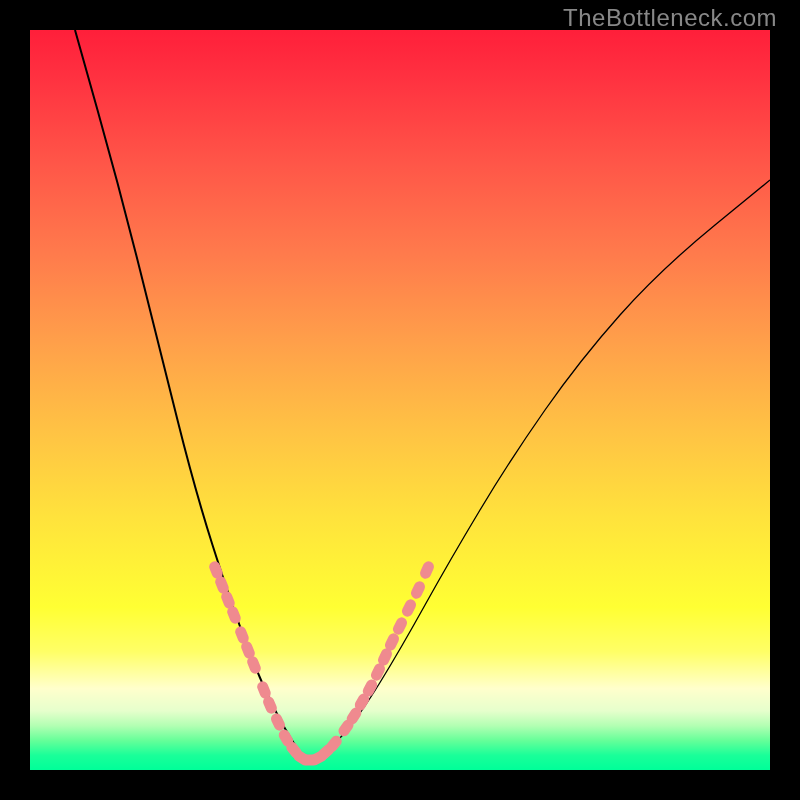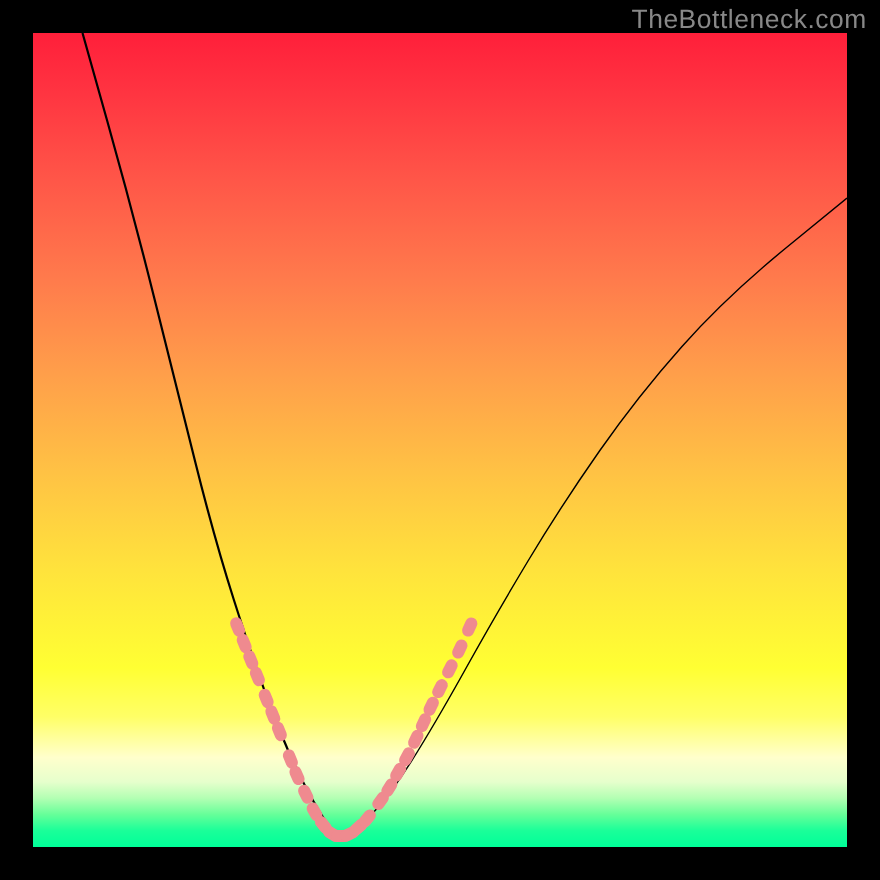--- a/index.html
+++ b/index.html
@@ -6,21 +6,21 @@
   html, body { width: 800px; height: 800px; overflow: hidden; background: #fff; }
   .outer {
     width: 800px;
     height: 800px;
     background: #000;
     position: relative;
   }
   .watermark {
     position: absolute;
     top: 4px;
-    right: 12px;
+    right: 23px;
     font-family: Arial, Helvetica, sans-serif;
     font-size: 24px;
     color: #888888;
     letter-spacing: 0.5px;
     z-index: 10;
   }
   .plot {
     position: absolute;
     left: 30px;
     top: 30px;

